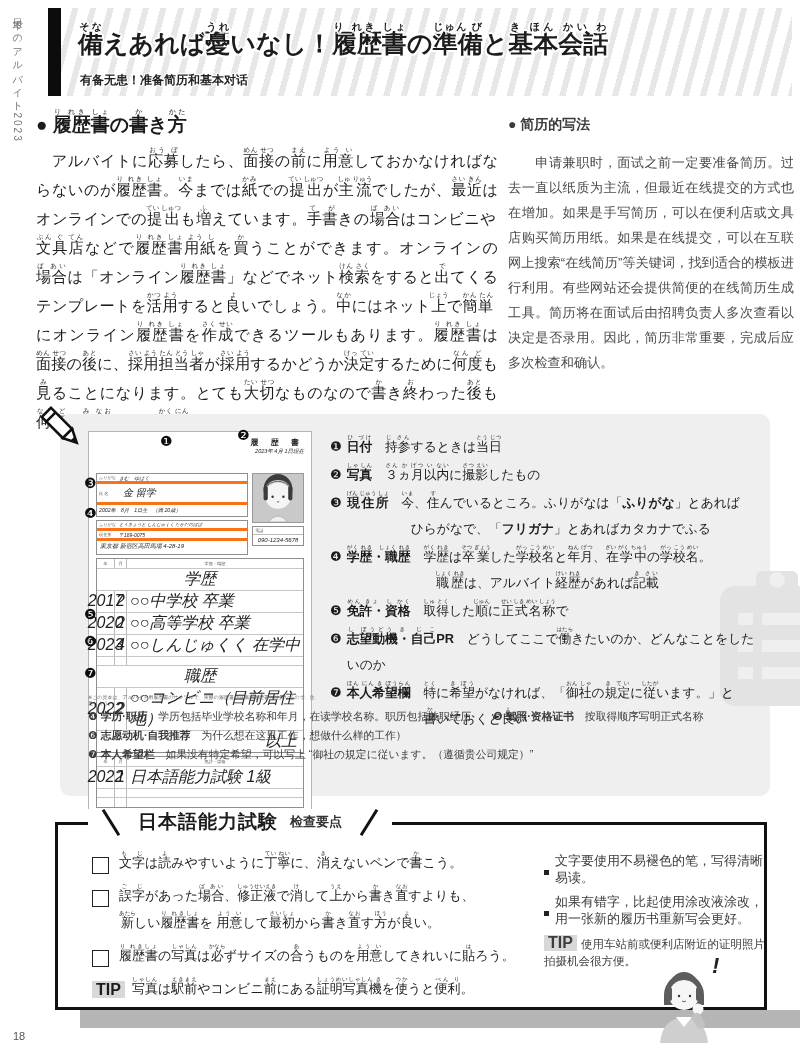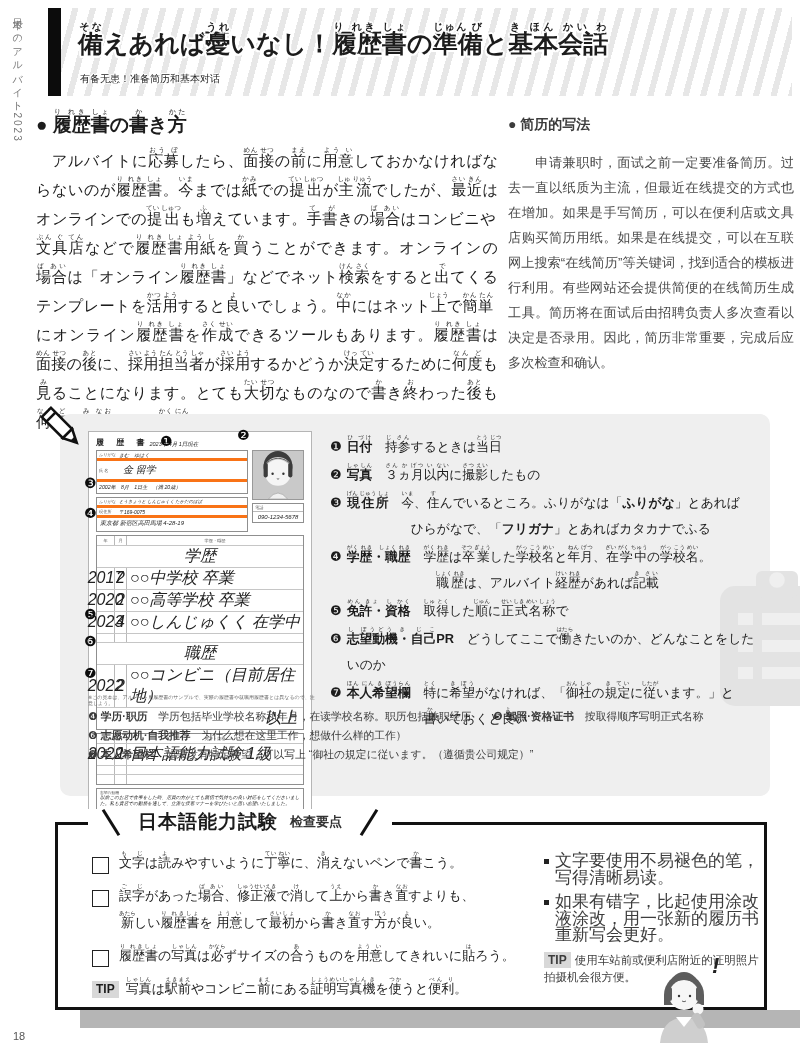--- a/index.html
+++ b/index.html
@@ -11,39 +11,39 @@
   .side-label{position:absolute;left:10px;top:10px;writing-mode:vertical-rl;font-size:10px;color:#787878;letter-spacing:2px;}
   .page-num{position:absolute;left:13px;bottom:6px;font-size:11px;color:#555;}
   
   .header{position:absolute;left:48px;top:8px;width:744px;height:88px;}
   .header .bar{position:absolute;left:0;top:0;width:13px;height:88px;background:#0c0c0c;}
   .header .stripes{position:absolute;left:13px;right:0;top:0;bottom:0;
       background:repeating-linear-gradient(105deg,#ffffff 0 11px,#e7e7e7 11px 17px);}
   .header .title{position:absolute;left:30px;top:14px;font-size:25px;font-weight:bold;white-space:nowrap;
       text-shadow:2px 0 0 #fff,-2px 0 0 #fff,0 2px 0 #fff,0 -2px 0 #fff,1.5px 1.5px #fff,-1.5px 1.5px #fff,1.5px -1.5px #fff,-1.5px -1.5px #fff;}
   .header .title rt{font-size:10px;font-weight:bold;}
-  .header .subtitle{position:absolute;left:32px;top:64px;font-size:10px;font-weight:normal;color:#222;
+  .header .subtitle{position:absolute;left:32px;top:64px;font-size:12px;font-weight:bold;color:#222;
       text-shadow:1px 0 #fff,-1px 0 #fff,0 1px #fff,0 -1px #fff,1px 1px #fff,-1px -1px #fff;}
   
   .jp-head{position:absolute;left:36px;top:108px;font-size:19px;font-weight:bold;}
   .jp-head rt{font-size:7px;}
   .cn-head{position:absolute;left:508px;top:116px;font-size:14px;font-weight:bold;color:#3c3c3c;}
   
   .jp-body{position:absolute;left:36px;top:146px;width:462px;font-size:15.2px;line-height:29px;text-align:justify;}
   .jp-body rt{font-size:6.5px;}
   .cn-body{position:absolute;left:508px;top:150px;width:286px;font-size:13.2px;line-height:25px;text-align:justify;color:#4a4a4a;}
   
   .panel{position:absolute;left:60px;top:414px;width:710px;height:382px;background:#efefef;border-radius:10px;}
   .pencil{position:absolute;left:-24px;top:-12px;}
   .clipboard{position:absolute;left:642px;top:148px;}
   
   .paper{position:absolute;left:28px;top:17px;width:224px;background:#fff;border:1px solid #b5b5b5;
          padding:5px 7px 4px;box-sizing:border-box;color:#2b2b2b;}
   .hand{font-style:italic;color:#222;}
-  .p-title-row{display:flex;justify-content:flex-start;align-items:flex-end;margin-bottom:2px;}
+  .p-title-row{display:flex;justify-content:flex-end;align-items:flex-end;margin-bottom:18px;flex-direction:column;}
   .p-title{font-size:8px;font-weight:bold;letter-spacing:5px;}
   .p-date{font-size:5.5px;}
   .p-main{display:flex;align-items:flex-start;}
   .p-left{flex:1;}
   .p-right{width:52px;margin-left:4px;}
   .bx{border:1px solid #8f8f8f;box-sizing:border-box;}
   .p-row{display:flex;align-items:center;border-bottom:3px solid #f97316;}
   .p-row:last-child{border-bottom:none;}
   .plab{font-size:4.2px;color:#555;padding:1px 2px;min-width:18px;}
   .pval5{font-size:5px;}
@@ -94,23 +94,23 @@
   .diag{width:30px;height:0;border-top:3px solid #111;}
   .dl{transform:rotate(58deg);} .dr{transform:rotate(-58deg);}
   .ct-main{font-size:19px;font-weight:bold;letter-spacing:1px;}
   .ct-sub{font-size:13px;font-weight:bold;color:#333;}
   .check-left{position:absolute;left:34px;top:24px;width:448px;}
   .citem{display:flex;gap:10px;margin-bottom:6px;}
   .cbox{width:15px;height:15px;border:1.6px solid #222;background:#fff;margin-top:8px;flex:none;}
   .ctext{font-size:13px;line-height:27px;}
   .ctext rt{font-size:5.5px;}
   .tip-row{display:flex;gap:7px;margin-top:0;}
-  .tip-badge{background:#d8d8d8;font-weight:bold;font-size:12px;padding:0 4px;height:17px;line-height:17px;margin-top:6px;flex:none;}
+  .tip-badge{background:#d8d8d8;font-weight:bold;font-size:16px;padding:0 4px;height:17px;line-height:17px;margin-top:6px;flex:none;}
   .check-right{position:absolute;left:486px;top:28px;width:224px;color:#3d3d3d;}
-  .citem-cn{display:flex;gap:6px;margin-bottom:8px;font-size:17px;line-height:16.5px;}
+  .citem-cn{display:flex;gap:6px;margin-bottom:8px;font-size:13px;line-height:16.5px;align-items:center;}
   .sq{width:5px;height:5px;background:#222;margin-top:6px;flex:none;}
   .tip-cn{font-size:11.5px;line-height:17px;margin-top:2px;}
   .tip-cn .tip-badge{display:inline-block;margin:0 4px 0 0;height:16px;line-height:16px;}
   .woman{position:absolute;left:588px;top:126px;z-index:6;}
 </style>
 </head>
 <body>
 
 <div class="side-label">日本でのアルバイト 2023</div>
 <div class="page-num">18</div>

